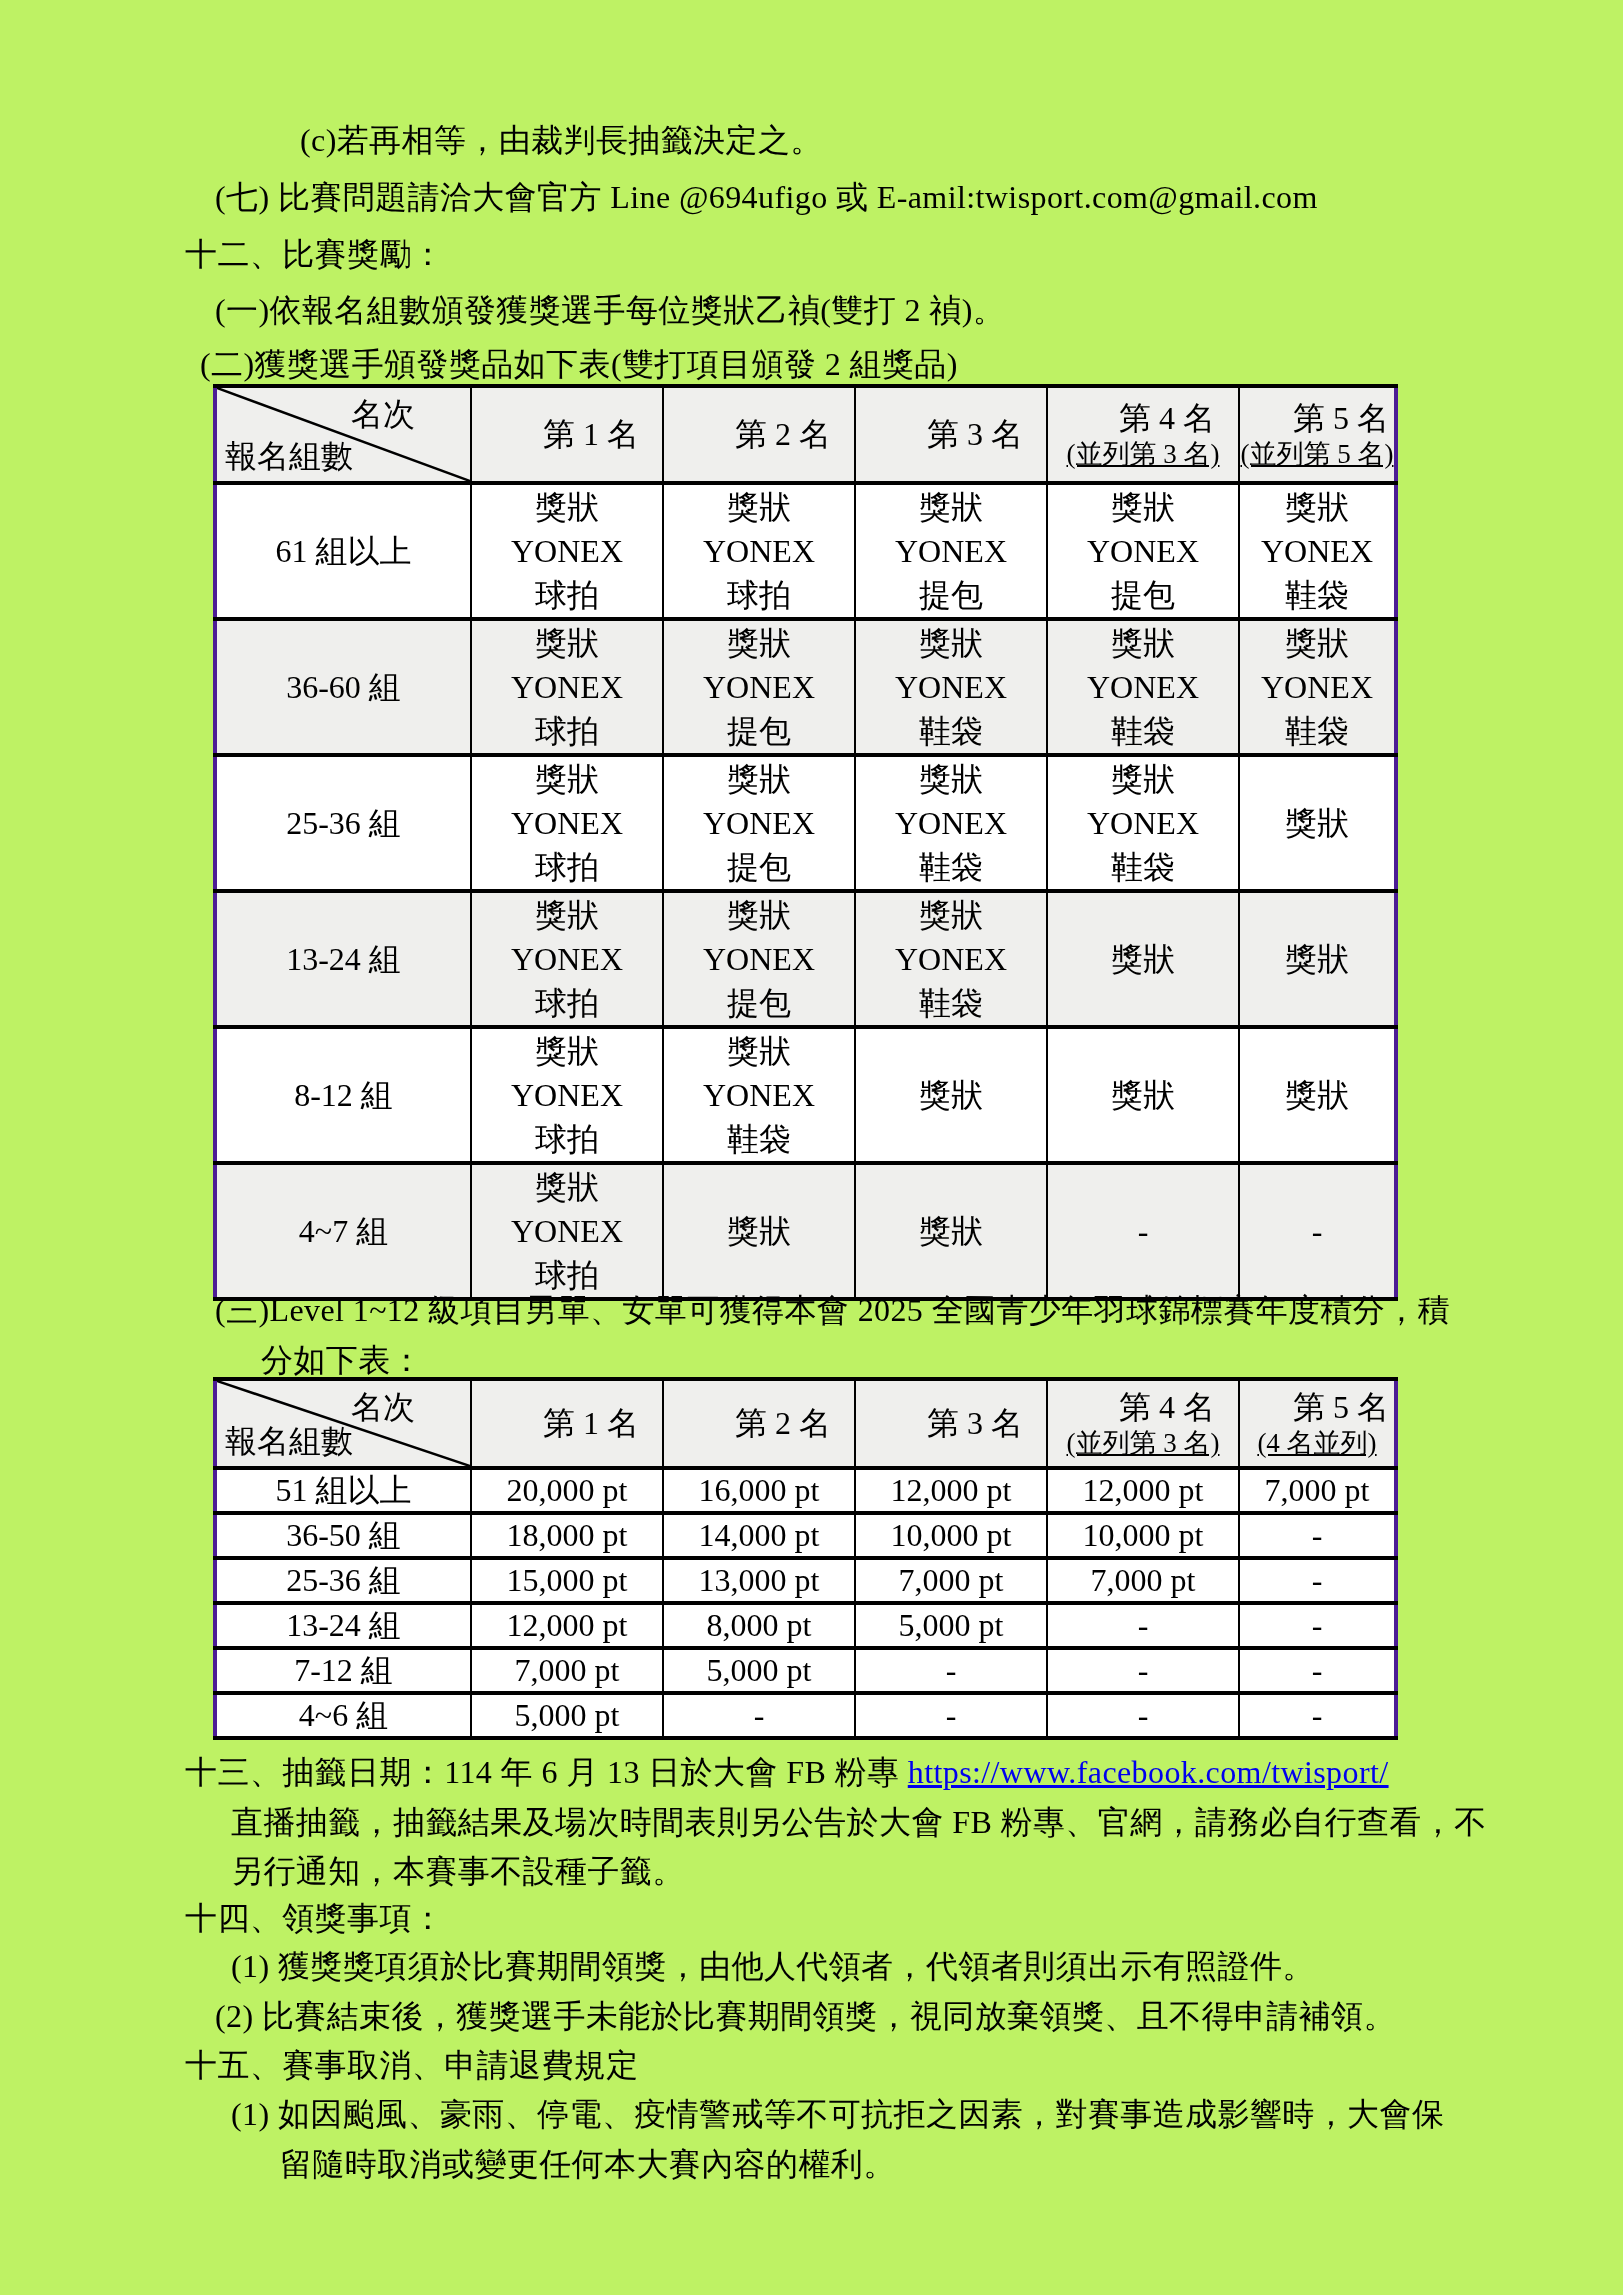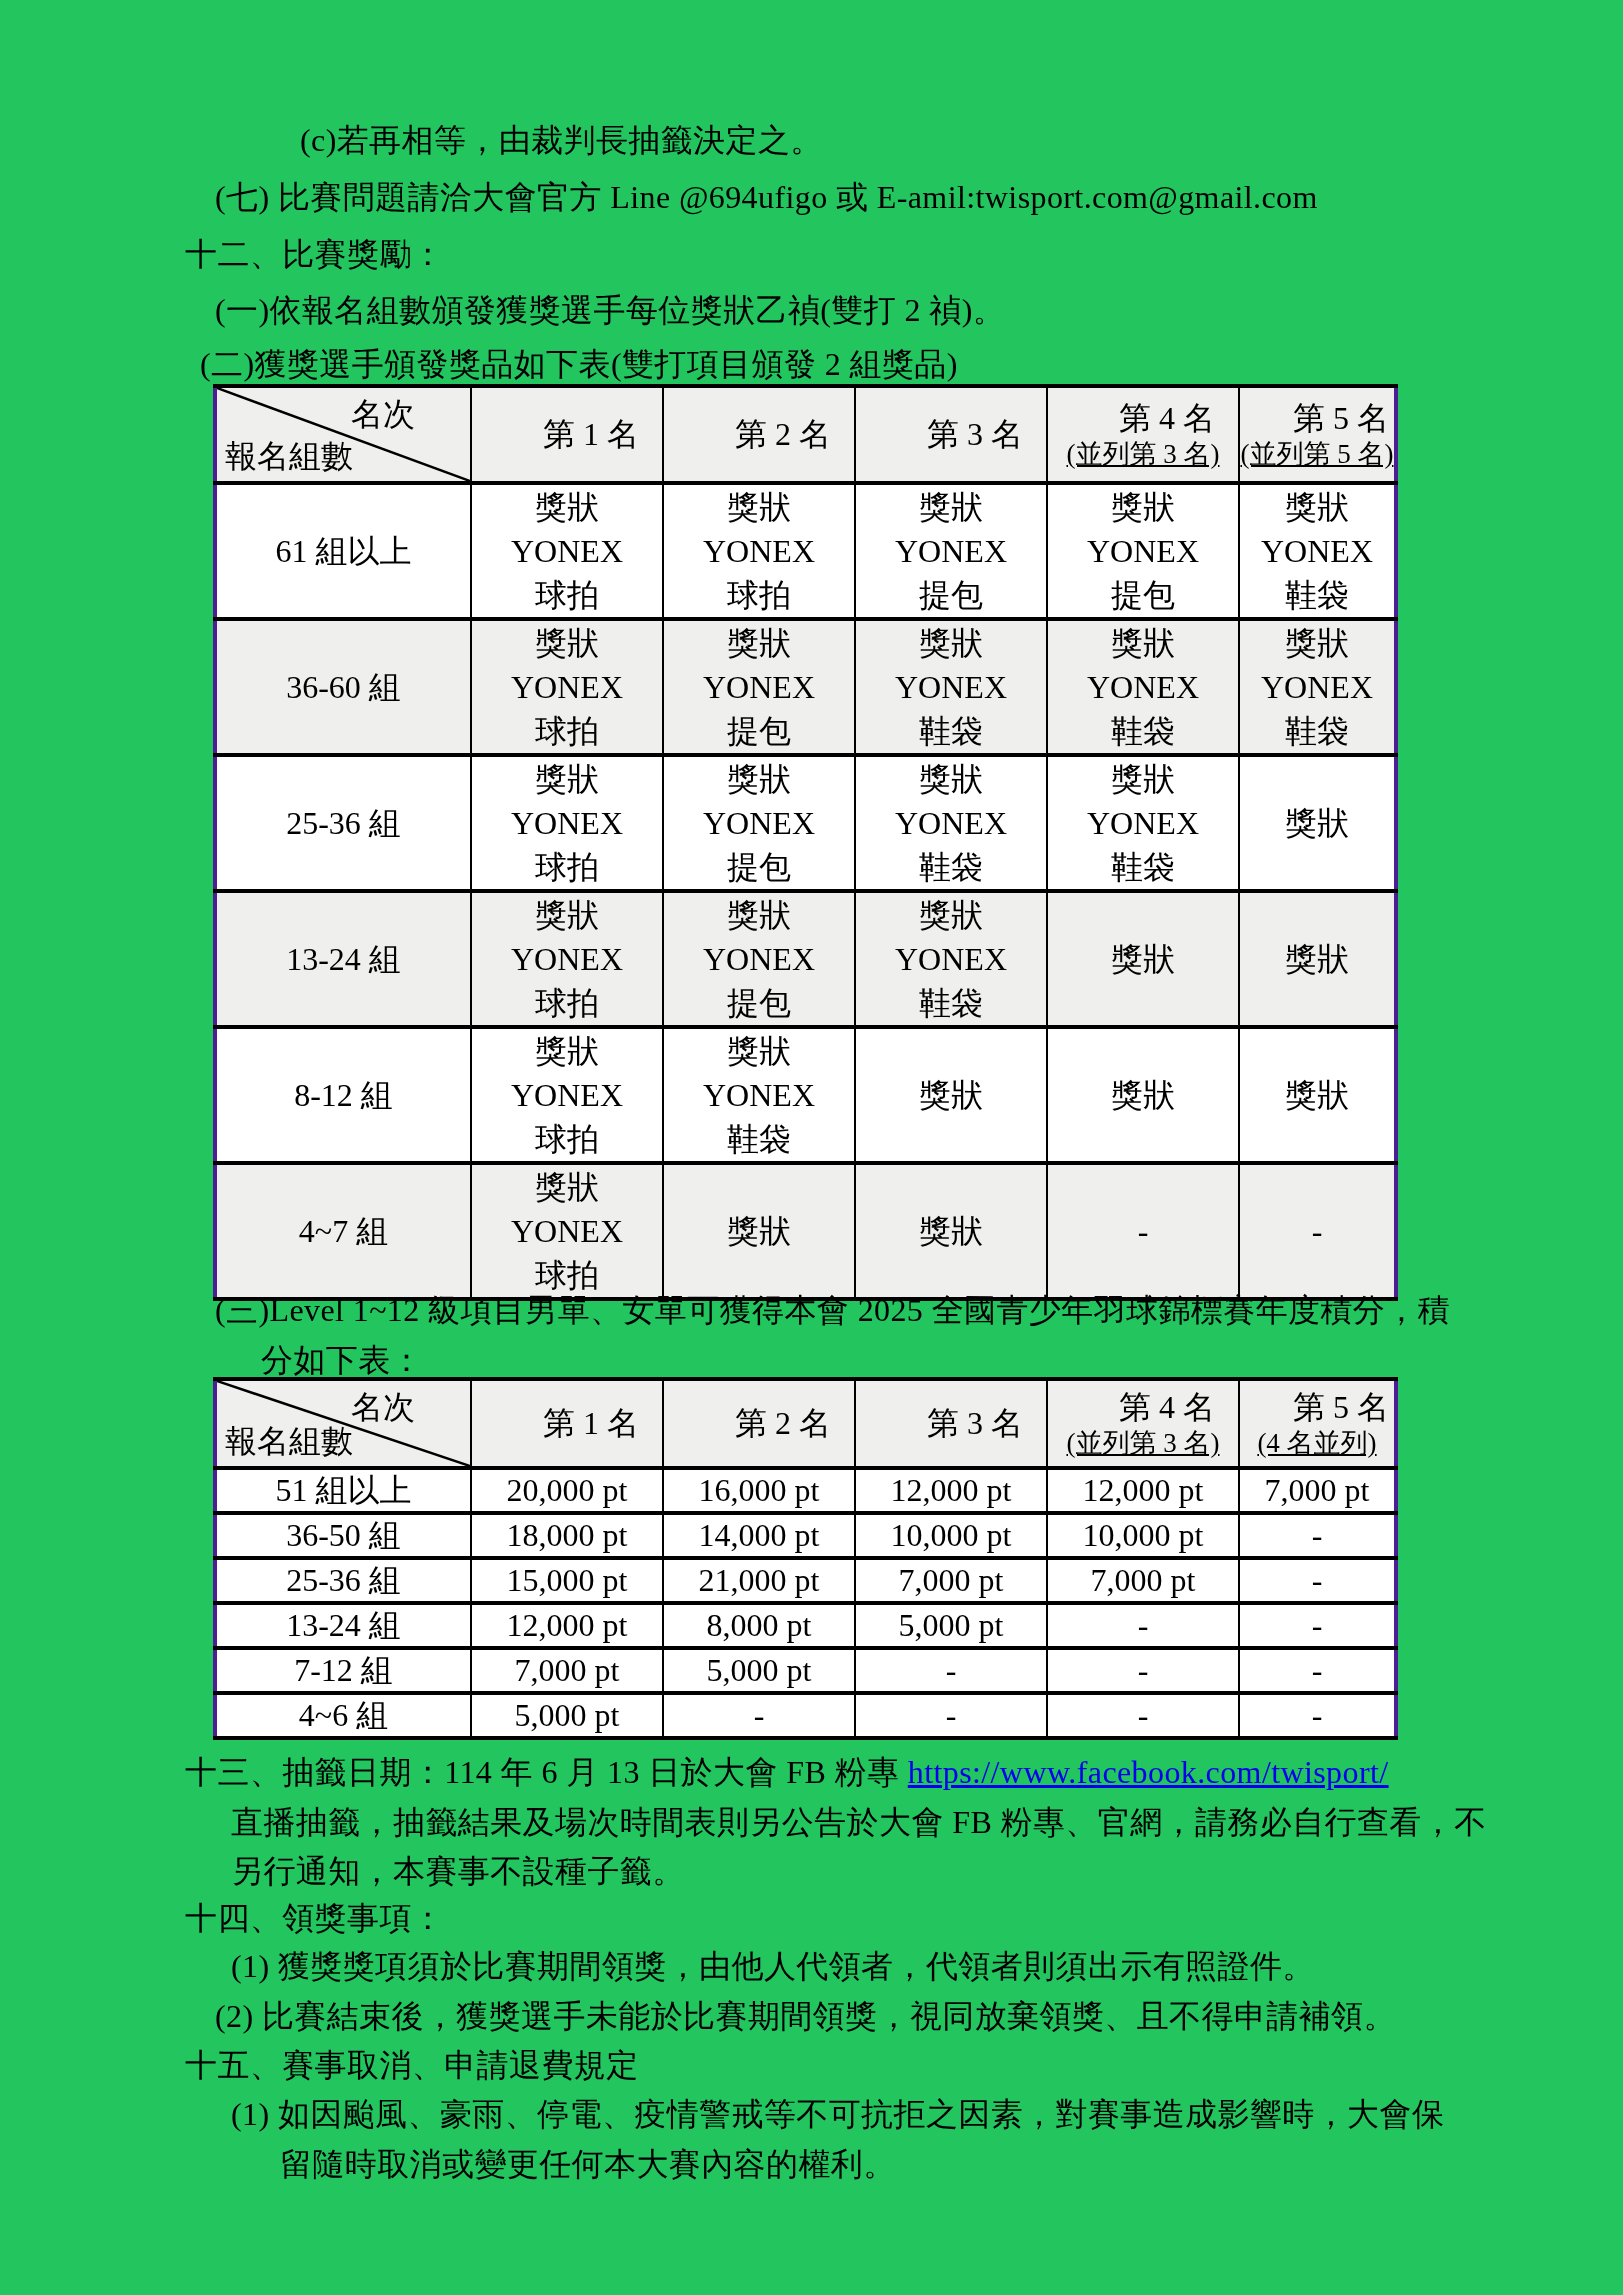--- a/index.html
+++ b/index.html
@@ -1,19 +1,19 @@
 <!DOCTYPE html>
 <html style="font-size:13px"><head>
 <meta charset="utf-8">
 <style>
   html,body{margin:0;padding:0;background:#9a9a9a;}
   #page{
     position:relative;
     width:1623px;height:2295px;
-    background:#22c55e;
+    background:#bef264;
     font-family:"Liberation Serif","DejaVu Serif",serif;
     color:#000;
     overflow:hidden;
   }
   .tl{
     position:absolute;
     font-size:32px;
     line-height:41px;
     white-space:nowrap;
     letter-spacing:0.4px;
@@ -246,21 +246,21 @@
       <td class="rlabel">36-50 組</td>
       <td>18,000 pt</td>
       <td>14,000 pt</td>
       <td>10,000 pt</td>
       <td>10,000 pt</td>
       <td>-</td>
     </tr>
     <tr class="drow">
       <td class="rlabel">25-36 組</td>
       <td>15,000 pt</td>
-      <td>21,000 pt</td>
+      <td>13,000 pt</td>
       <td>7,000 pt</td>
       <td>7,000 pt</td>
       <td>-</td>
     </tr>
     <tr class="drow">
       <td class="rlabel">13-24 組</td>
       <td>12,000 pt</td>
       <td>8,000 pt</td>
       <td>5,000 pt</td>
       <td>-</td>

